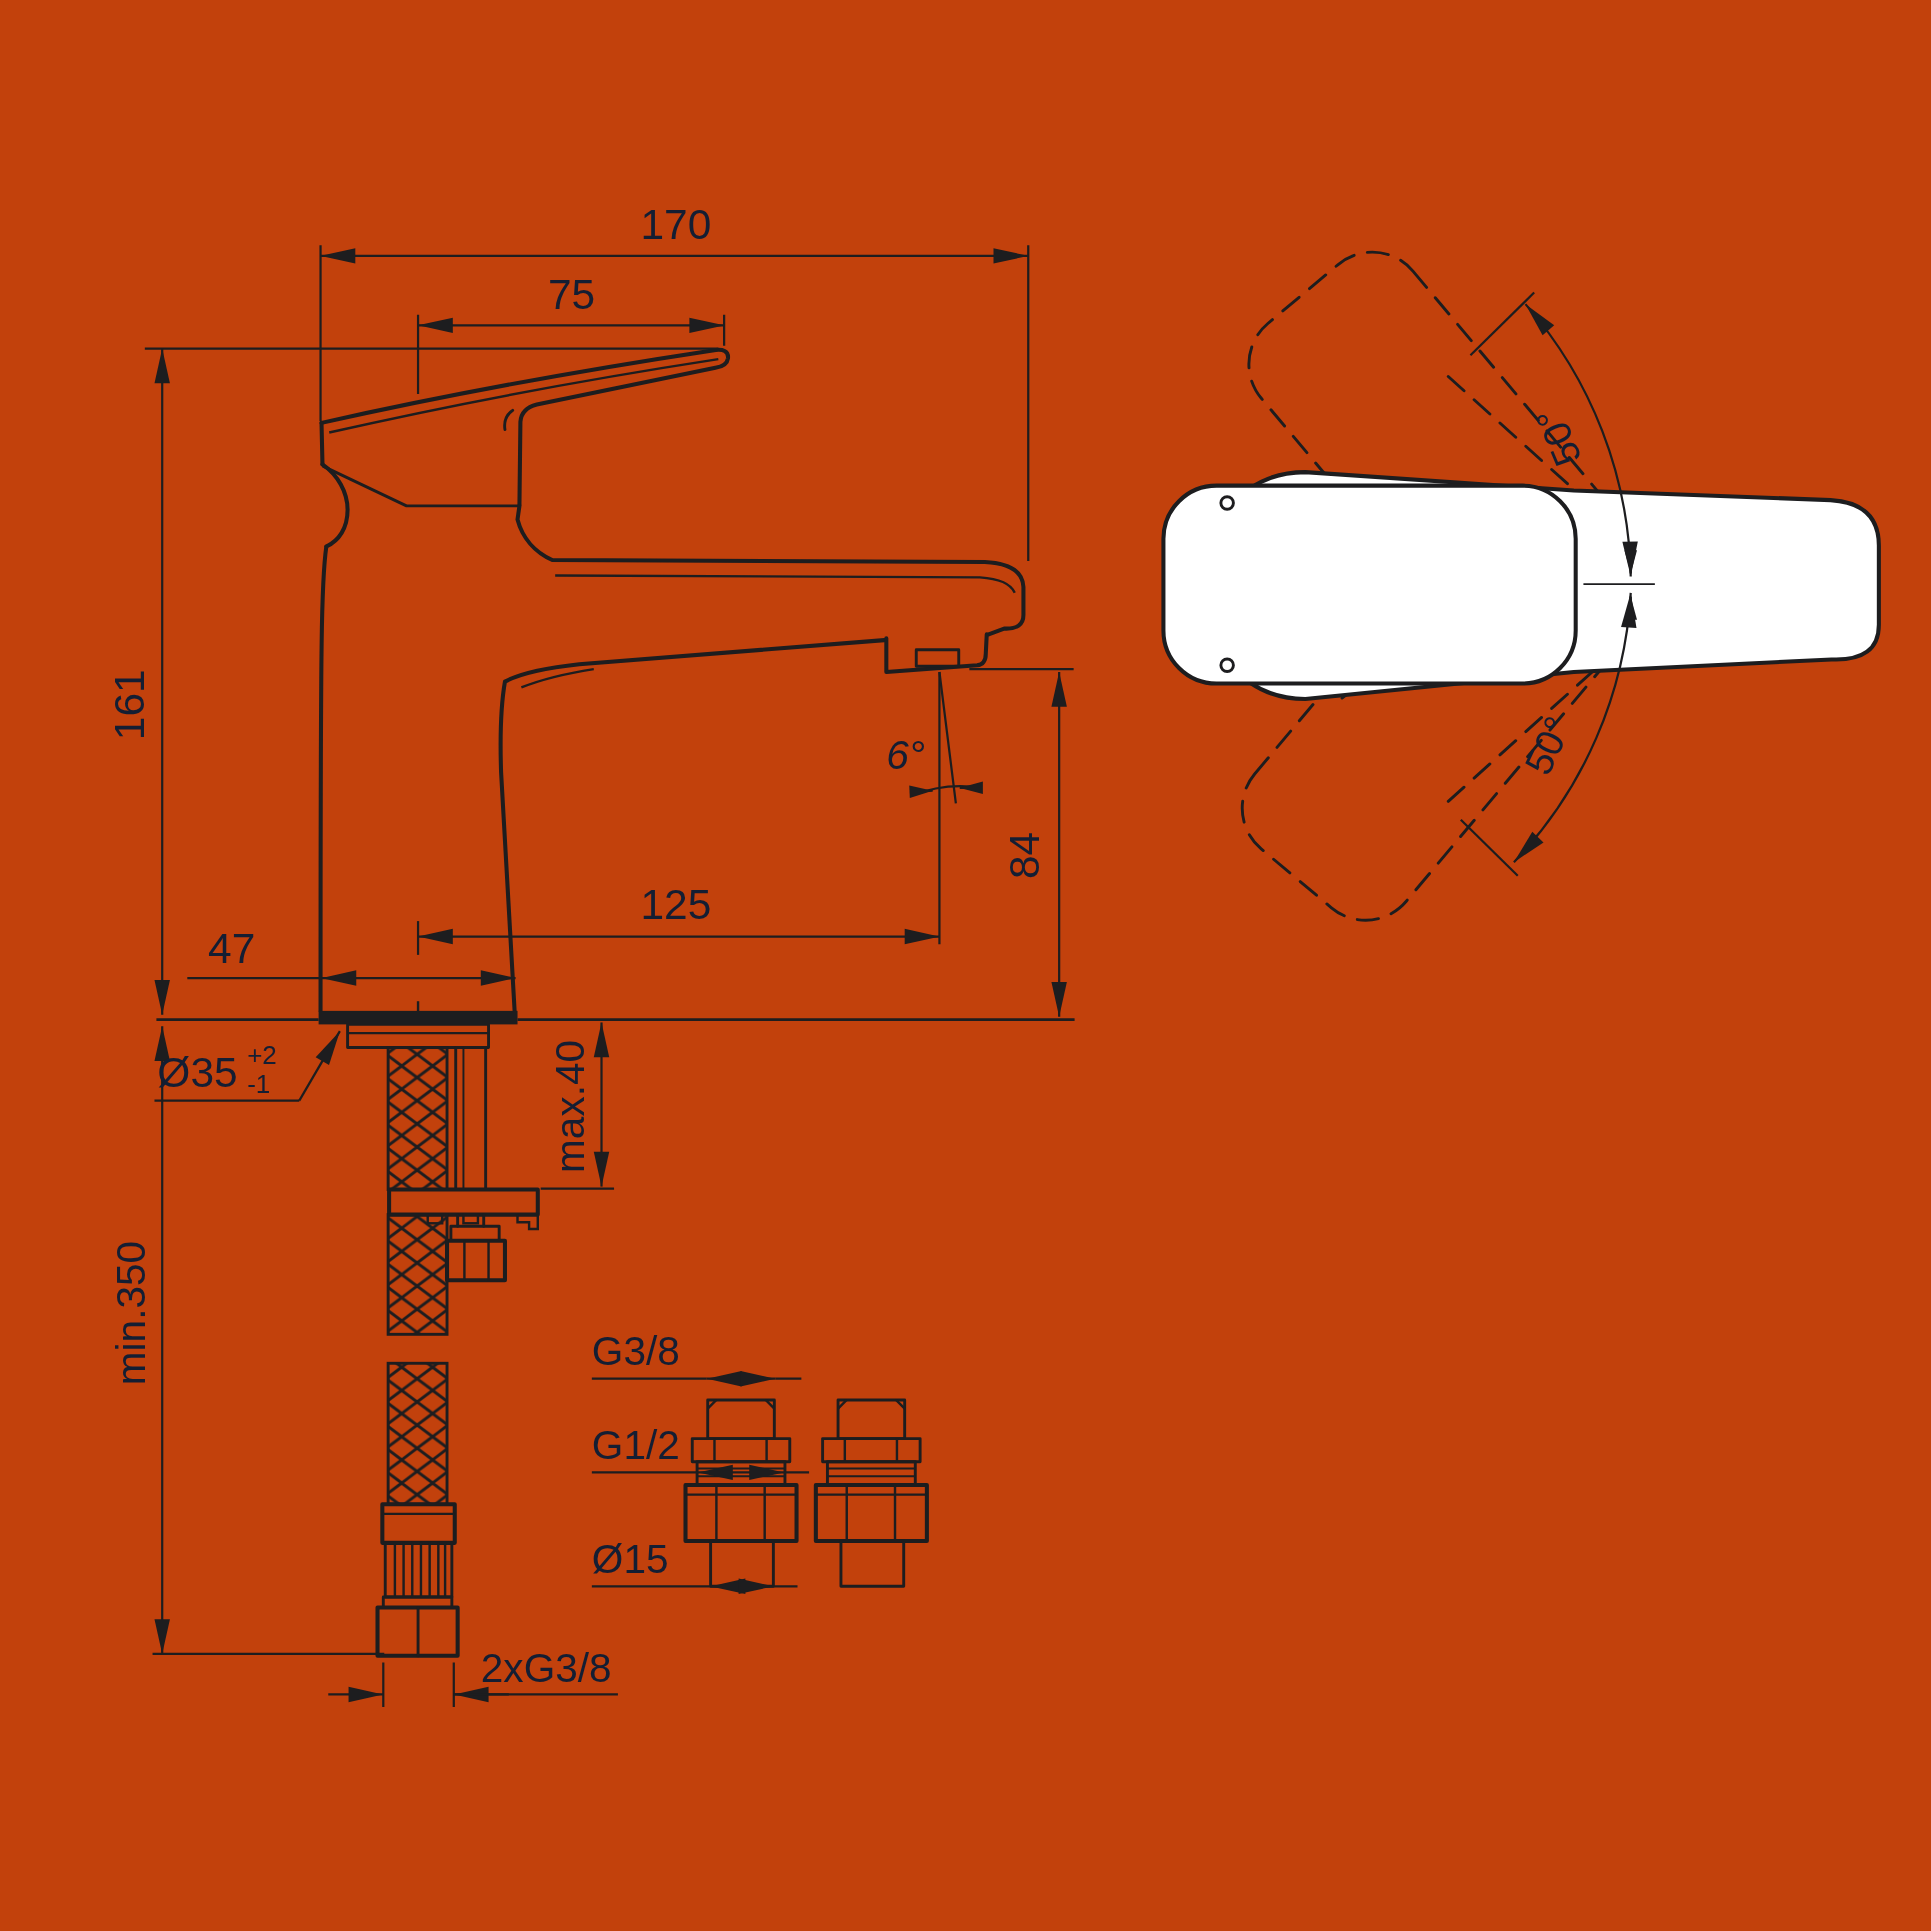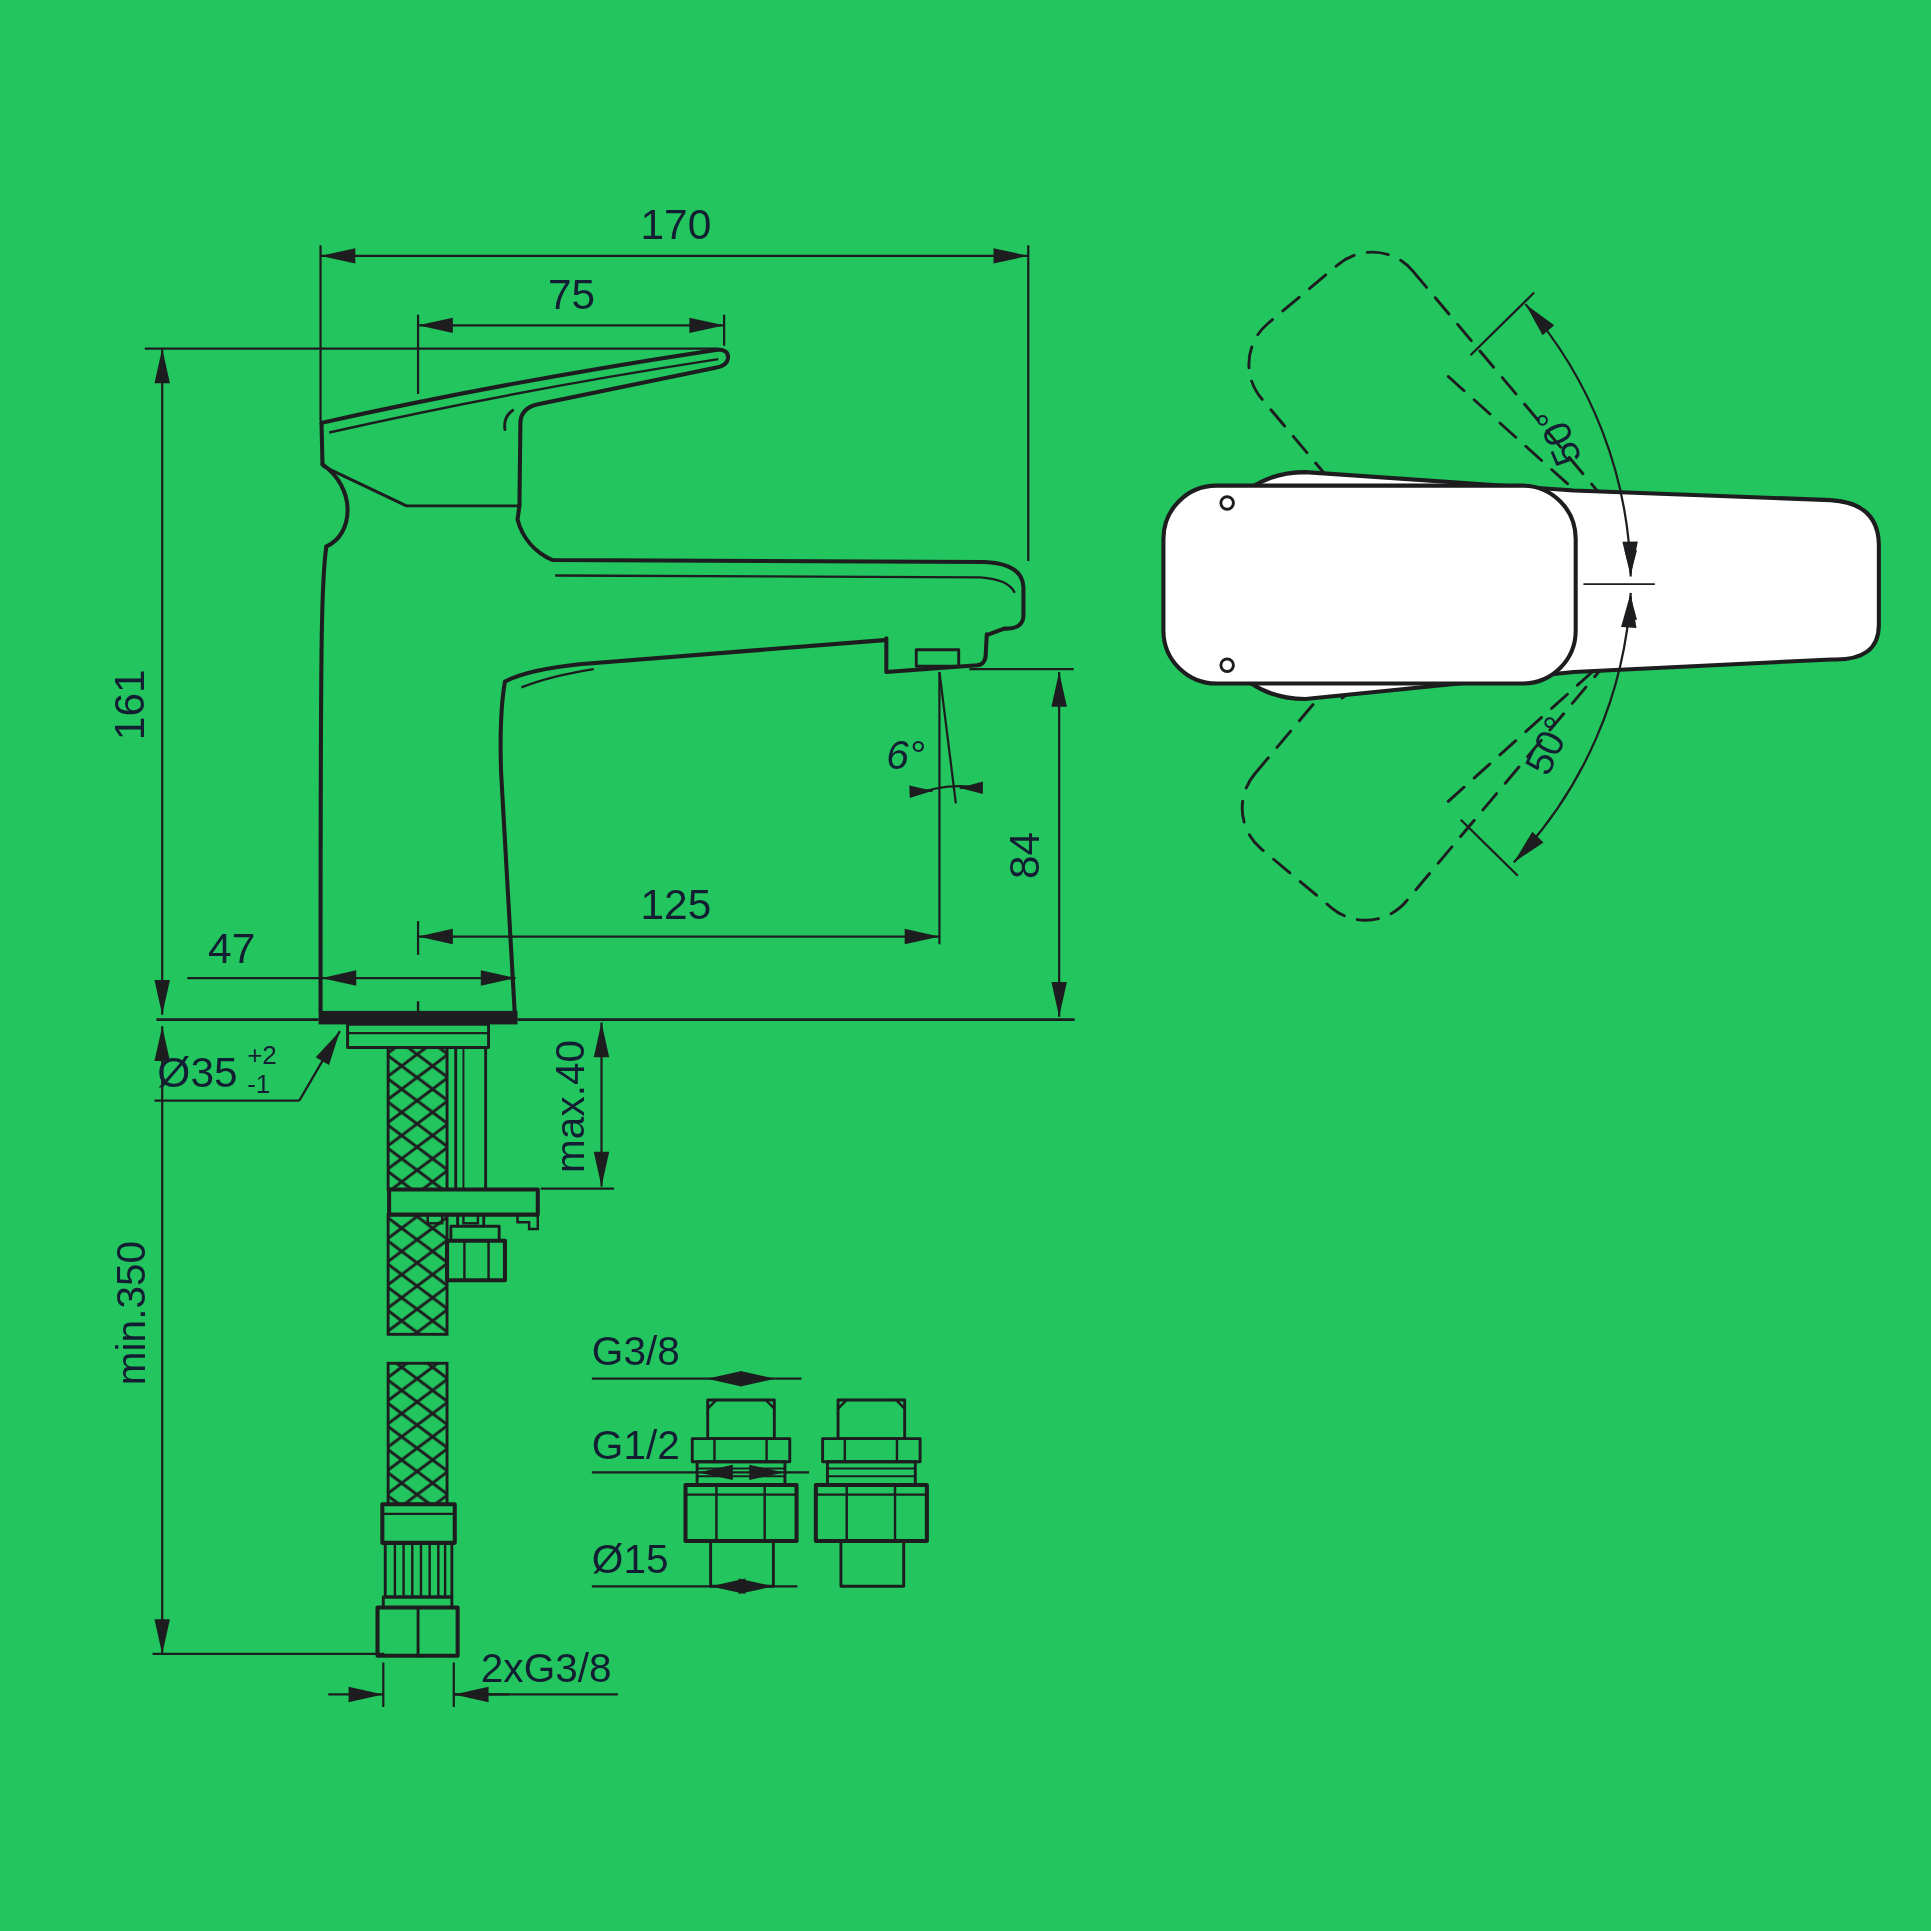--- a/index.html
+++ b/index.html
@@ -1,16 +1,16 @@
 <!DOCTYPE html>
 <html><head>
 <meta charset="utf-8">
 <style>
   html,body{margin:0;padding:0;background:#ffffff;}
-  .stage{width:1931px;height:1931px;position:relative;background:#22c55e;}
+  .stage{width:1931px;height:1931px;position:relative;background:#c2410c;}
   svg{display:block;}
   .lbl{font-family:"Liberation Sans","DejaVu Sans",sans-serif;fill:#141e33;}
   .d44{font-size:44px;} .d42{font-size:42px;} .d40{font-size:40px;} .d27{font-size:27px;}
   .it{font-style:italic;}
   .ln{stroke:#1d1d1f;fill:none;}
   .w42{stroke-width:4.2;stroke-linejoin:round;stroke-linecap:round;}
   .w3{stroke-width:3;stroke-linejoin:round;stroke-linecap:round;}
   .w25{stroke-width:2.5;}
   .dim{stroke-width:2.3;}
   .dash{stroke-dasharray:22 14;}

